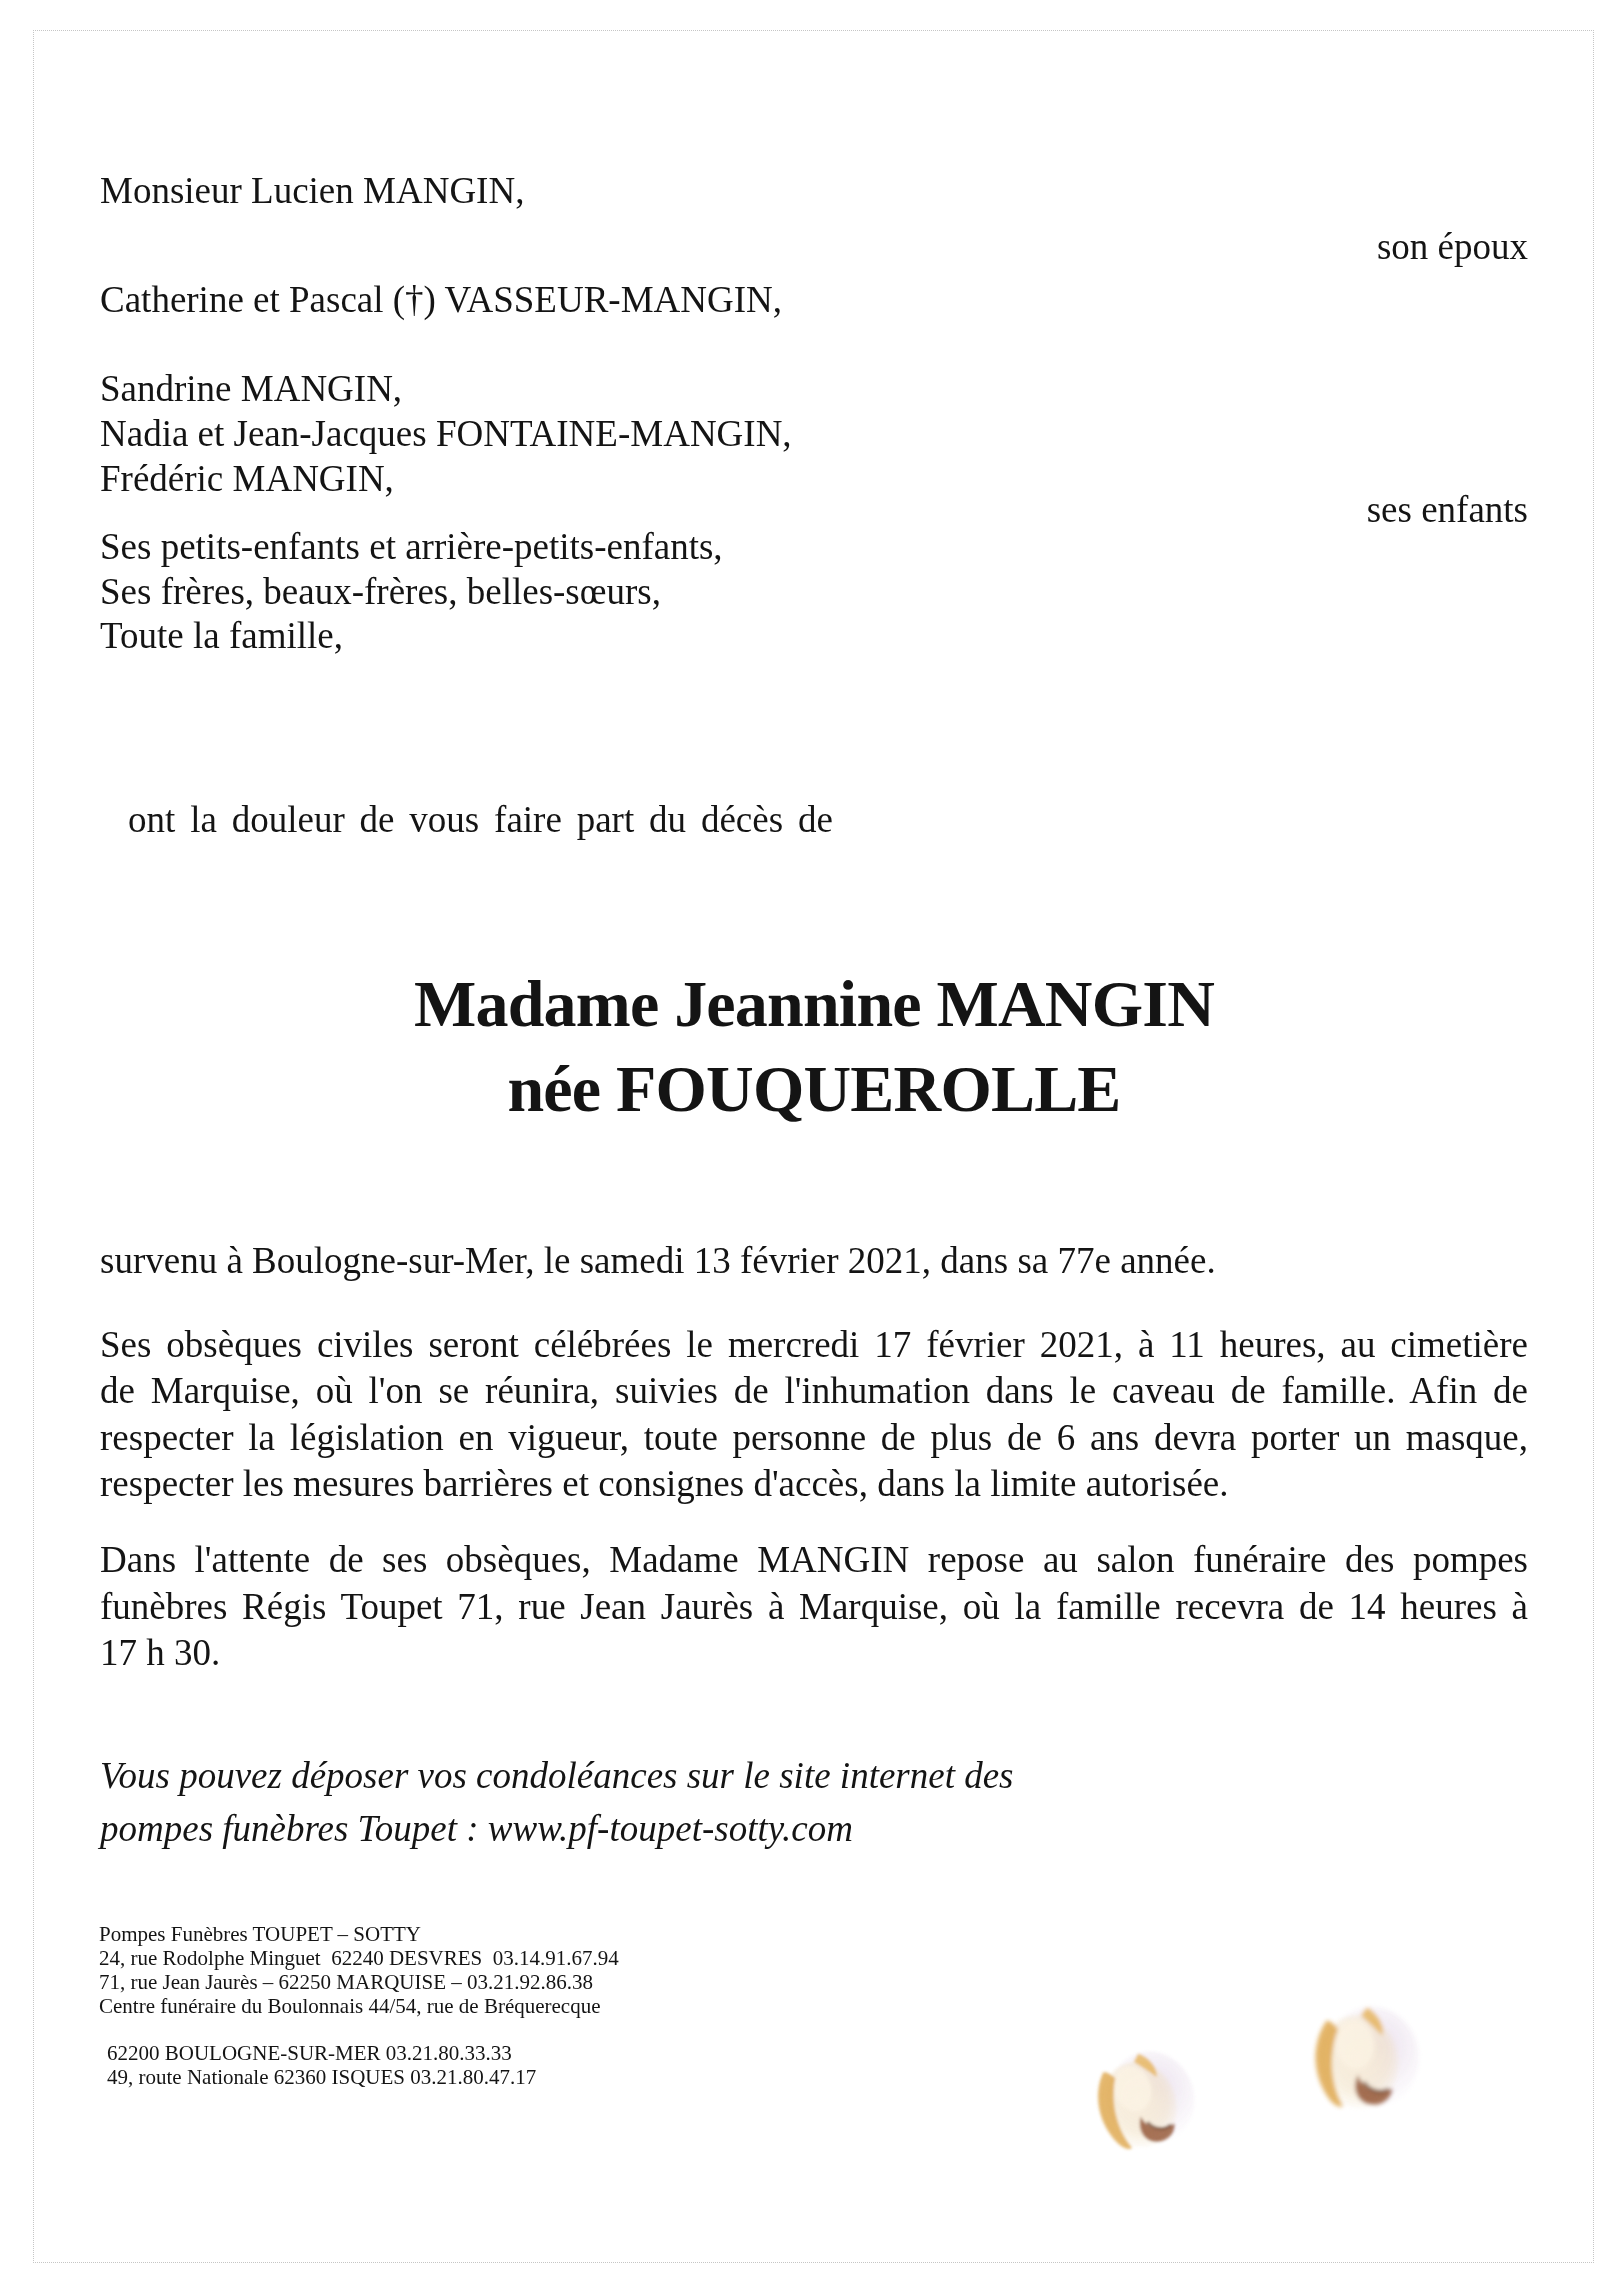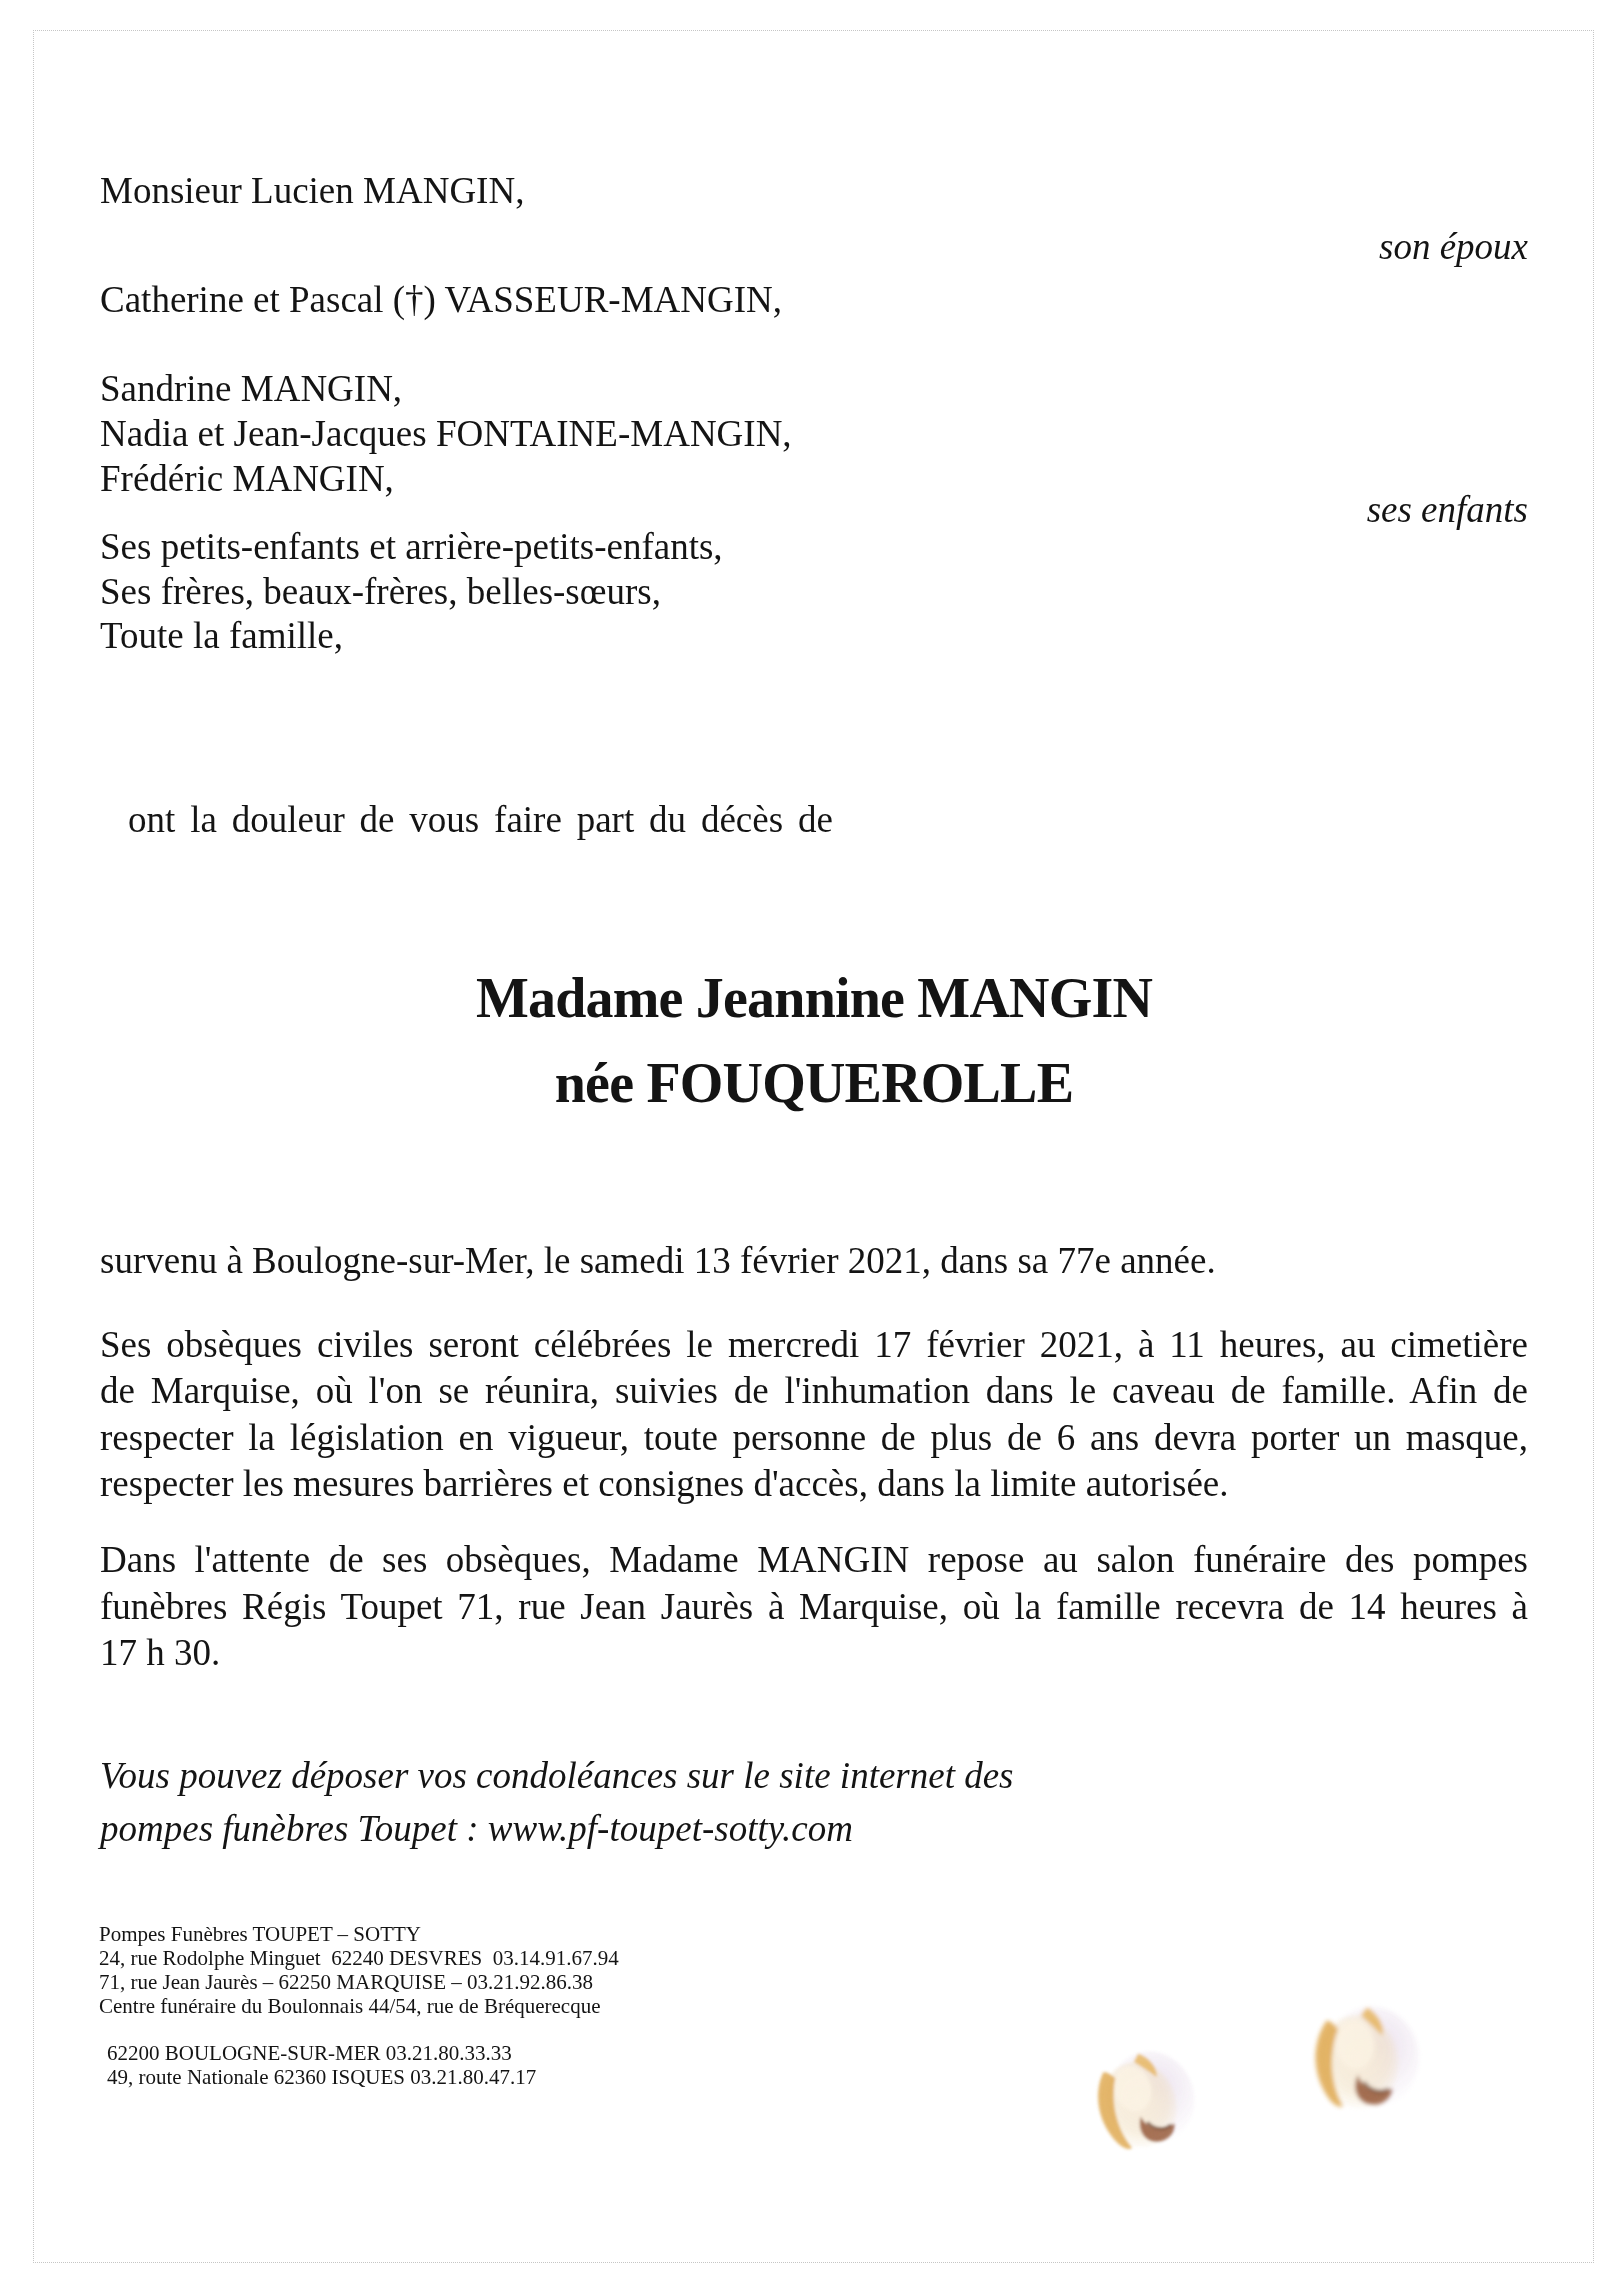--- a/index.html
+++ b/index.html
@@ -26,30 +26,29 @@
     position: absolute;
     left: 100px;
     font-size: 37px;
     line-height: 1.15;
     white-space: pre;
   }
   .right-label {
     left: auto;
     right: 96px;
     text-align: right;
-    font-style: italic;
   }
   .intro { word-spacing: 5.6px; margin-left: 28px; }
   .title-line {
     position: absolute;
     left: 100px;
     width: 1428px;
     text-align: center;
     font-weight: 700;
-    font-size: 56px;
+    font-size: 66px;
     letter-spacing: -0.8px;
     white-space: pre;
   }
   
   .j {
     position: absolute;
     left: 100px;
     width: 1428px;
     font-size: 37px;
     text-align: justify;

